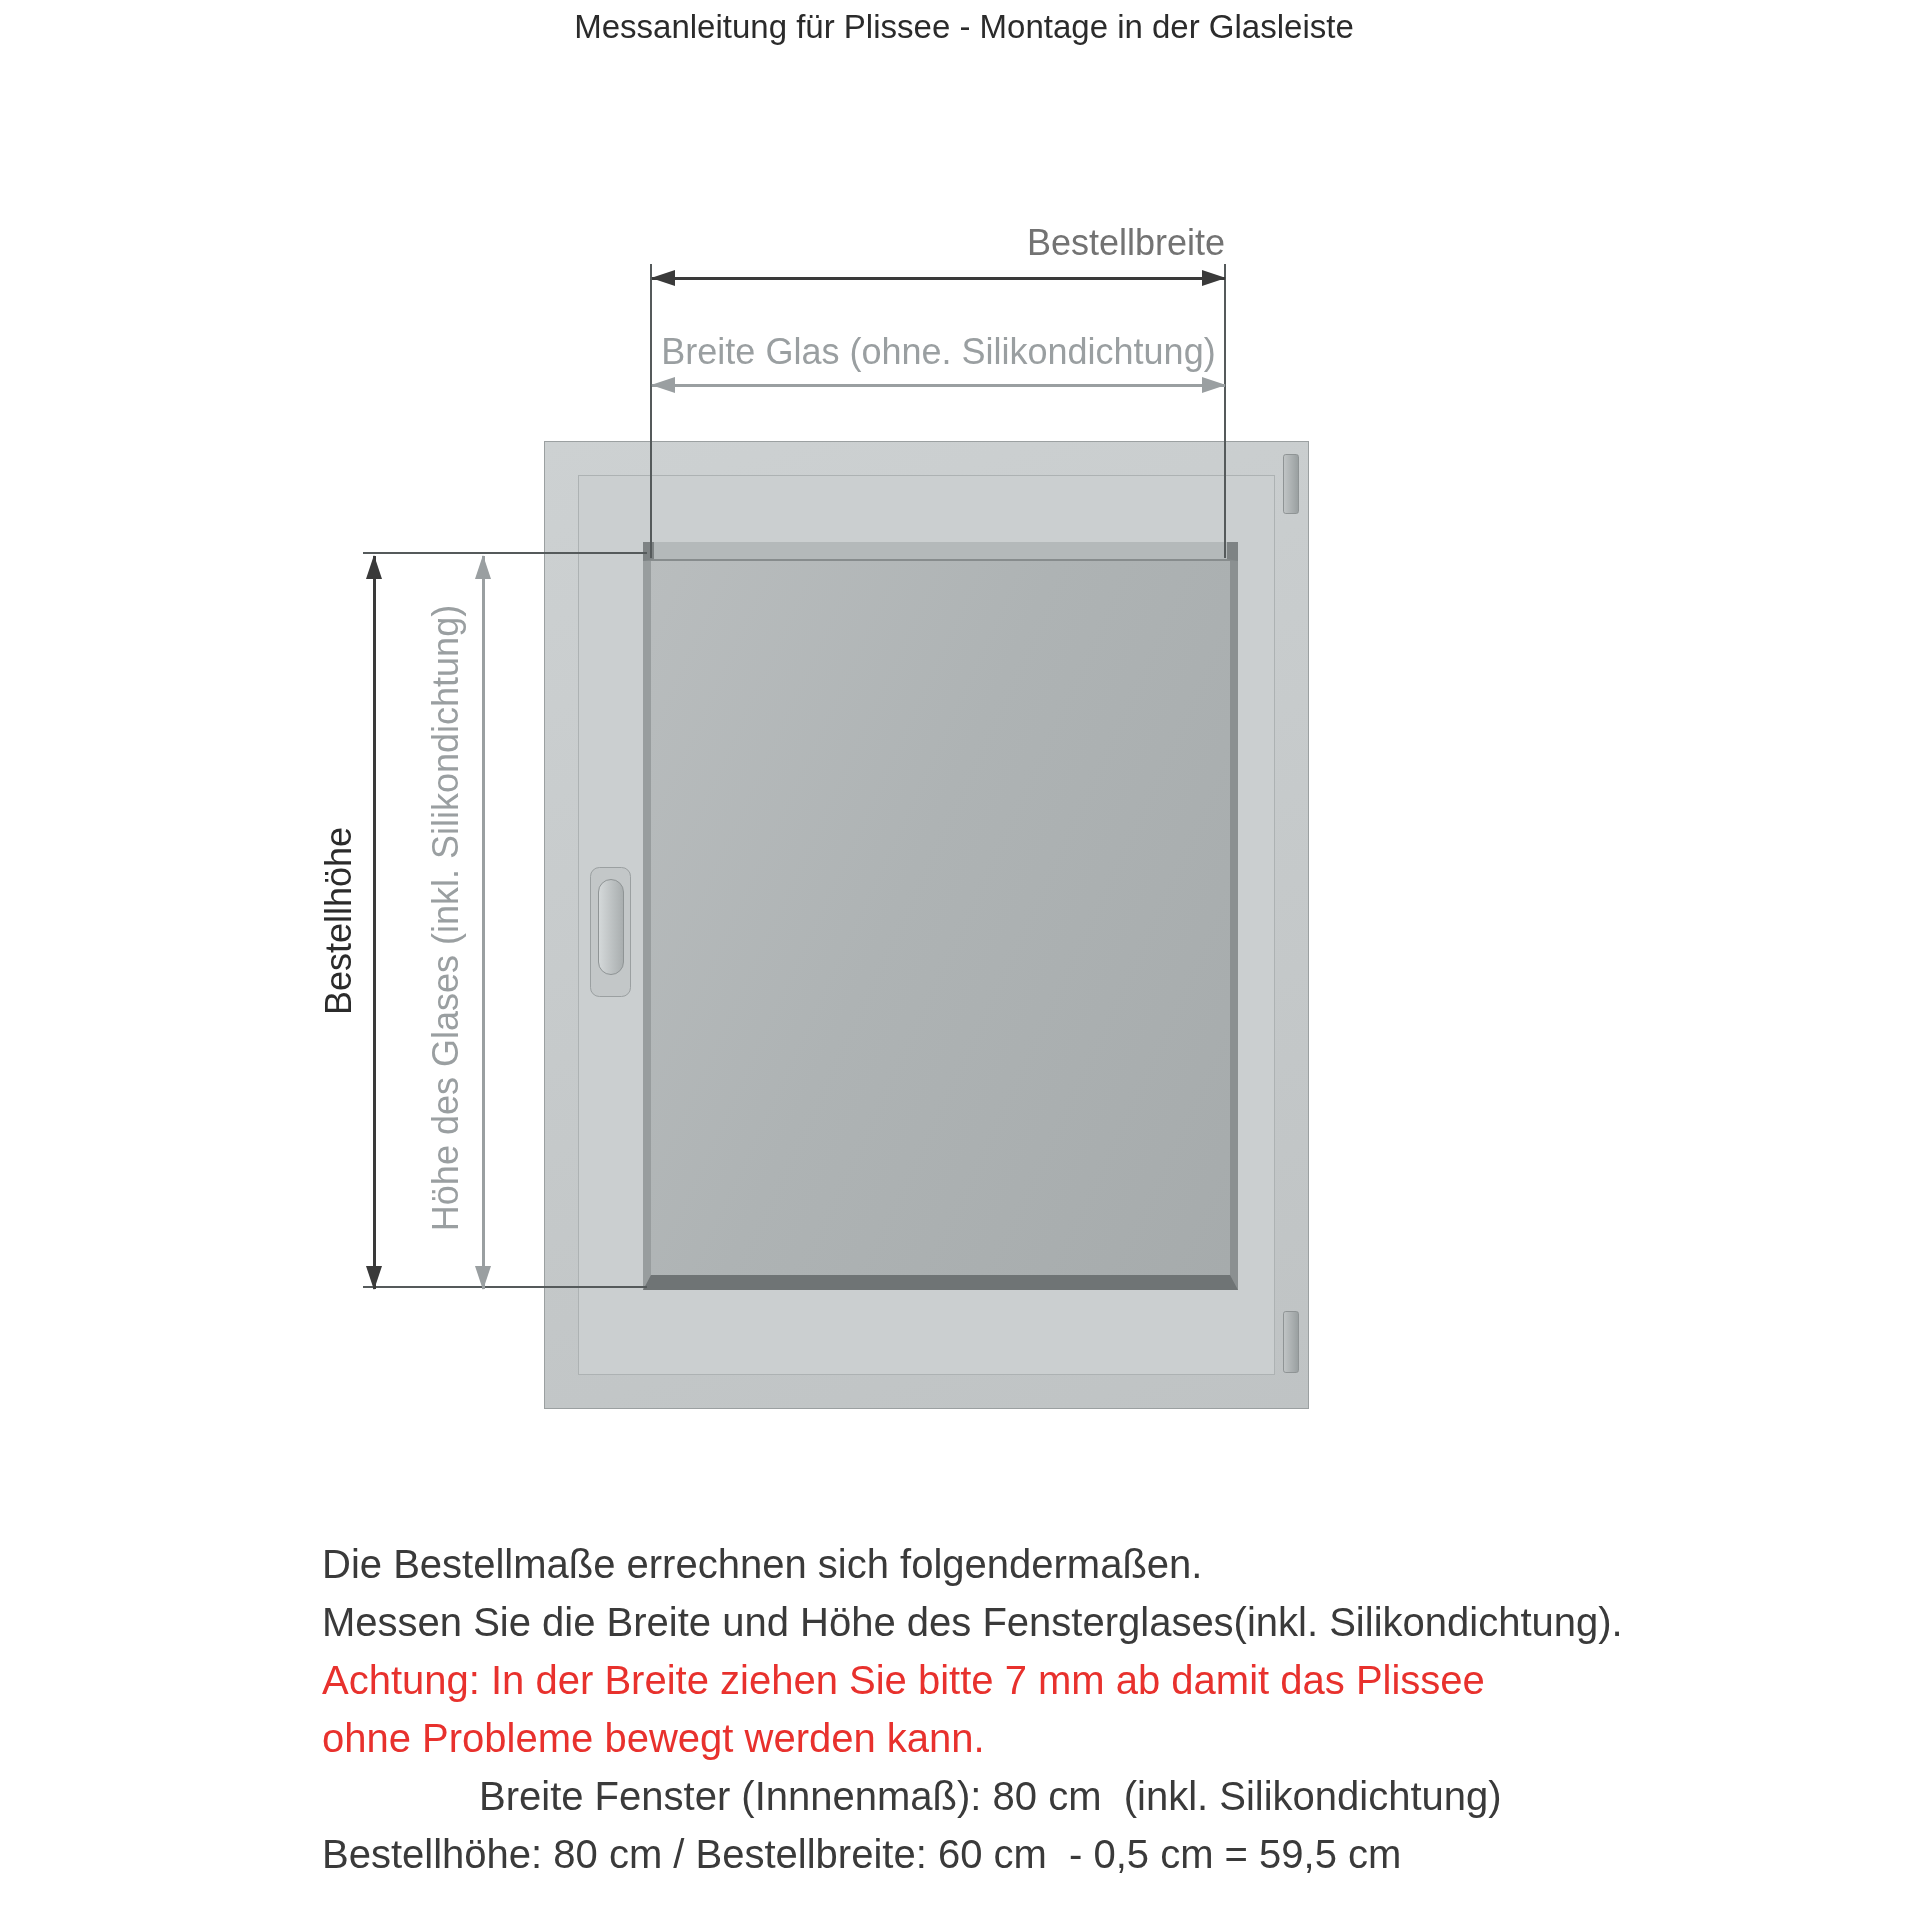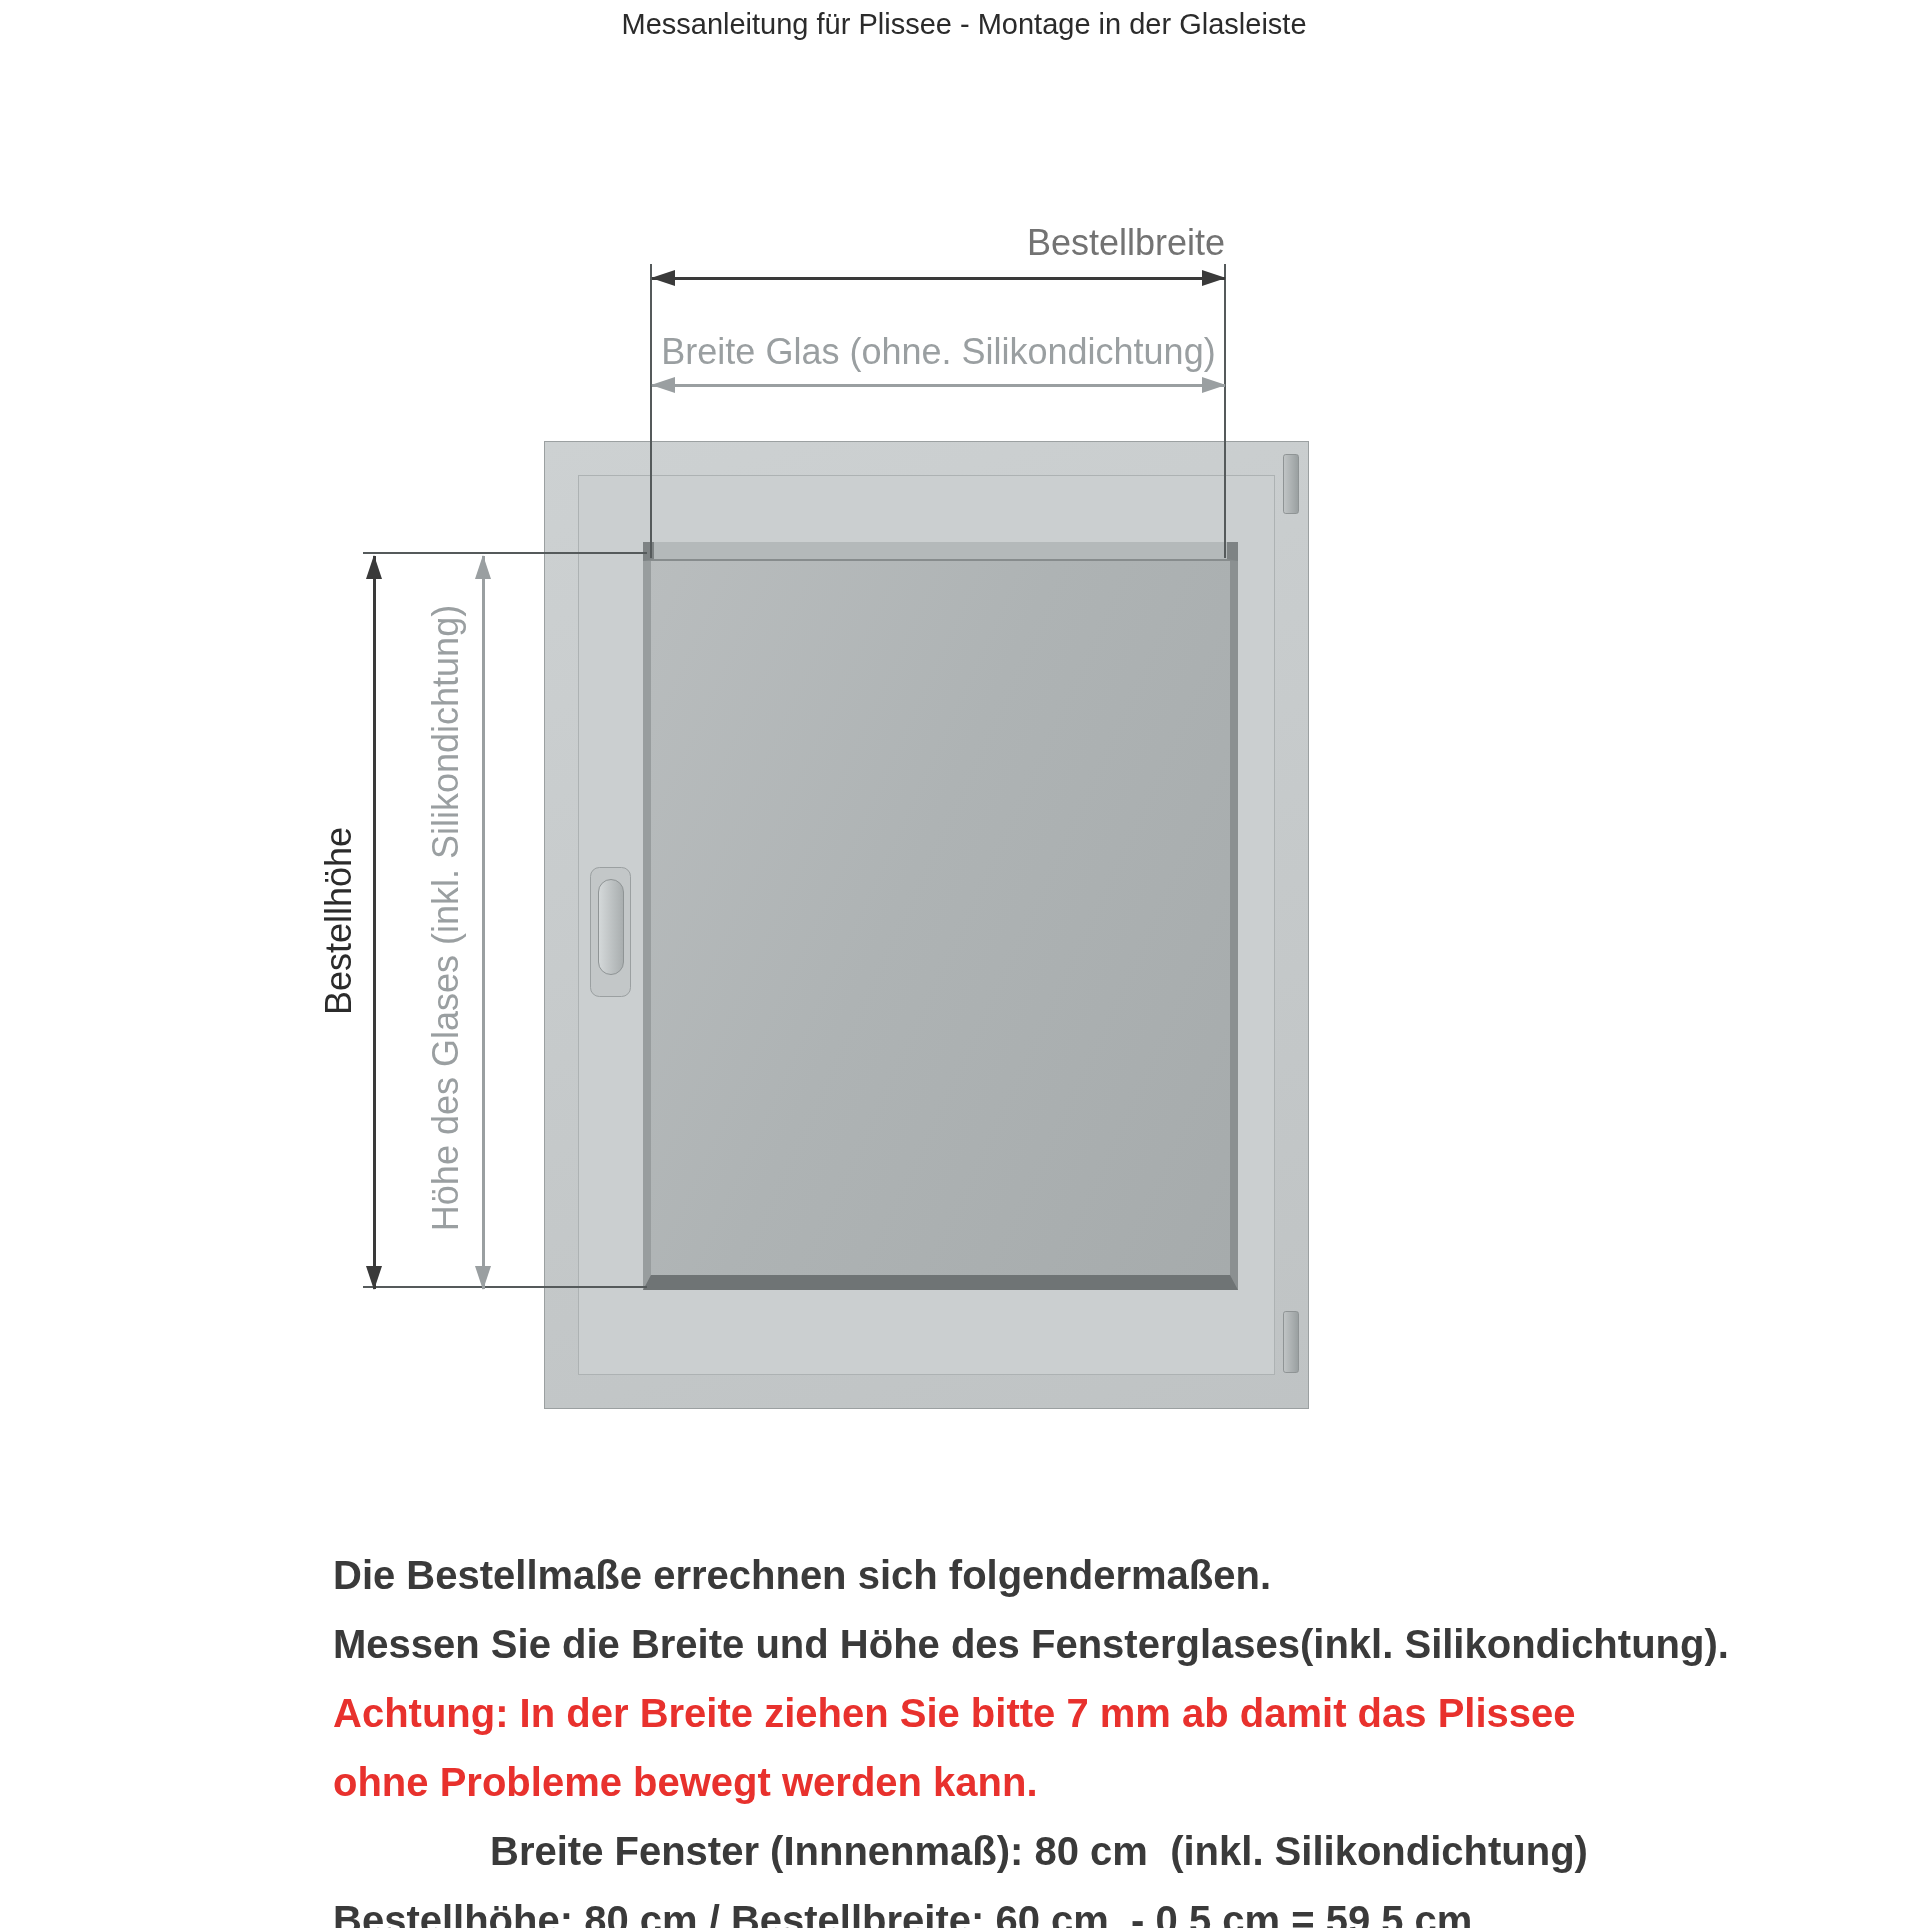--- a/index.html
+++ b/index.html
@@ -1,21 +1,21 @@
 <!DOCTYPE html>
 <html style="font-size:15px"><head>
 <meta charset="utf-8">
 <style>
   html,body{margin:0;padding:0;background:#fff;}
   .page{position:relative;width:1928px;height:1928px;background:#ffffff;overflow:hidden;
         font-family:"Liberation Sans", sans-serif;color:#3a3a3a;}
 
   
   .title{position:absolute;top:7.5px;left:0;width:100%;text-align:center;
-         font-size:29px;font-weight:400;color:#2b2b2b;}
+         font-size:33px;font-weight:400;color:#2b2b2b;}
 
   
   .dim-h{position:absolute;height:2.8px;background:currentColor;}
   .dim-h::before{content:"";position:absolute;left:-0.9px;top:50%;transform:translateY(-50%);
     width:0;height:0;border-top:8.5px solid transparent;border-bottom:8.5px solid transparent;
     border-right:24.5px solid currentColor;}
   .dim-h::after{content:"";position:absolute;right:-0.9px;top:50%;transform:translateY(-50%);
     width:0;height:0;border-top:8.5px solid transparent;border-bottom:8.5px solid transparent;
     border-left:24.5px solid currentColor;}
   .dim-v{position:absolute;width:2.8px;background:currentColor;}
@@ -66,21 +66,21 @@
     border:1.9px solid #9ba0a1;border-radius:9.4px;}
   #handle-lever{left:598px;top:879px;width:26px;height:96px;
     background:linear-gradient(90deg,#d4d8d9,#a9aeaf);border:1.9px solid #8f9495;border-radius:13px;}
   #hinge-top{left:1283px;top:454px;width:16px;height:60px;
     background:linear-gradient(90deg,#c0c4c5,#9aa0a1);border:0.9px solid #8f9495;border-radius:2.8px;}
   #hinge-bottom{left:1283px;top:1311px;width:16px;height:62px;
     background:linear-gradient(90deg,#c0c4c5,#9aa0a1);border:0.9px solid #8f9495;border-radius:2.8px;}
 
   
   .textblock{position:absolute;left:318px;top:1533px;font-size:40px;line-height:54px;color:#3a3a3a;}
-  .textblock p{margin:15px;white-space:pre;font-weight:bold;}
+  .textblock p{margin:4px;white-space:pre;}
   .red{color:#e8312d;}
   .example-start{margin-top:32px !important;}
   .indent{padding-left:157px;}
 </style>
 </head>
 <body>
 
 <div class="page">
 
   <div class="title">Messanleitung für Plissee - Montage in der Glasleiste</div>

